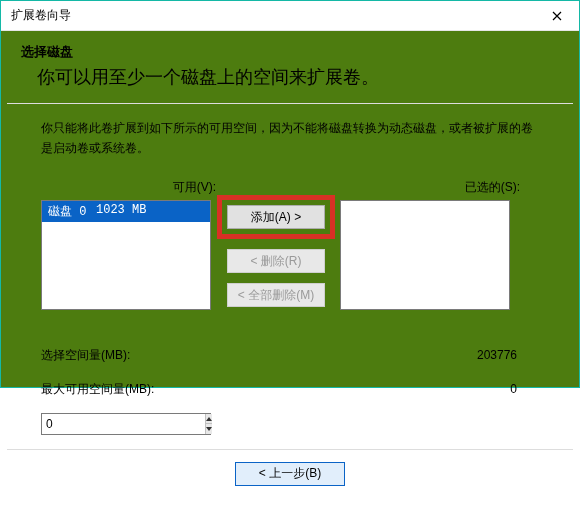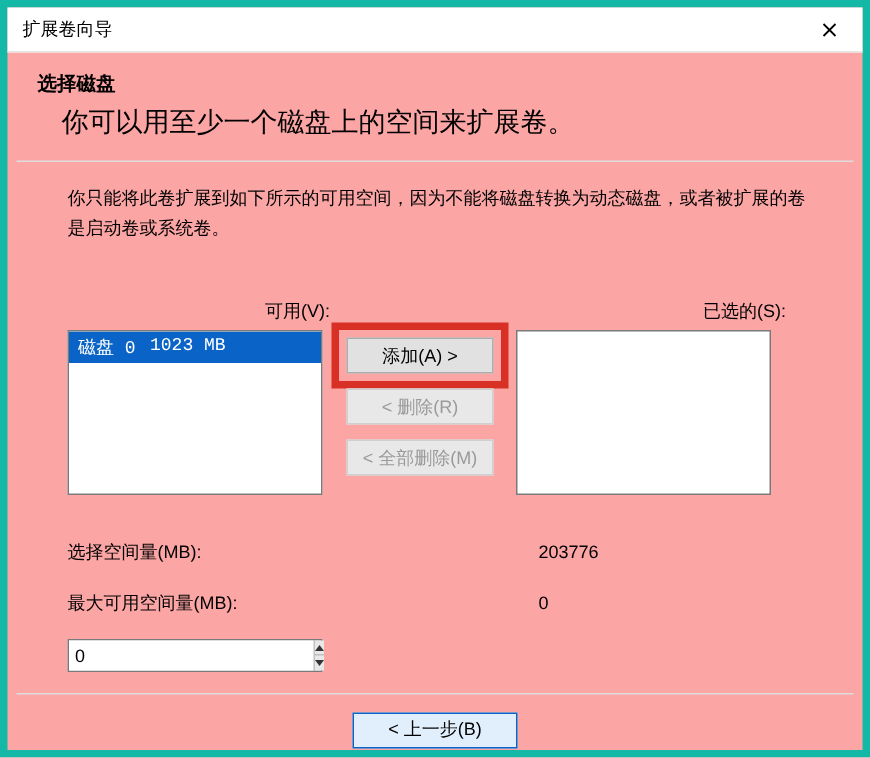--- a/index.html
+++ b/index.html
@@ -6,64 +6,64 @@
   body {
     margin: 0;
     font-family: "Microsoft YaHei", "SimSun", Arial, sans-serif;
     font-size: 12px;
     background: #fff;
     color: #000;
     width: 580px;
     height: 505px;
     overflow: hidden;
   }
-  .window { width: 580px; height: 505px; background: #fca5a5; border: 5px solid #14b8a6; position: relative; }
+  .window { width: 580px; height: 388px; background: #4d7c0f; border: 1px solid #14b8a6; position: relative; }
   .titlebar {
     height: 30px; display: flex; align-items: center; justify-content: space-between;
     padding: 0 0 0 10px; border-bottom: 1px solid #e5e5e5; background: #fff;
   }
   .titlebar .title { font-size: 12px; }
   .closebtn { width: 44px; height: 30px; display: flex; align-items: center; justify-content: center; cursor: default; }
   .closebtn svg { width: 10px; height: 10px; }
   .header { padding: 12px 20px 4px 20px; }
   .header .h1 { font-weight: bold; font-size: 13px; margin-bottom: 4px; }
   .header .h2 { font-size: 18px; margin-left: 16px; }
   .sep { border-top: 1px solid #ddd; margin: 10px 6px 0 6px; }
   .body { padding: 14px 36px 0 40px; }
-  .desc { font-size: 12px; line-height: 1.7; margin-bottom: 36px; }
+  .desc { font-size: 12px; line-height: 1.7; margin-bottom: 20px; }
   .columns { display: flex; align-items: flex-start; }
   .col-left { width: 175px; }
   .col-mid { width: 120px; display: flex; flex-direction: column; align-items: center; padding-top: 16px; }
   .col-right { width: 180px; margin-left: 4px; }
   .label { font-size: 12px; margin-bottom: 4px; text-align: right; }
   .listbox {
     width: 170px; height: 110px; border: 1px solid #7a7a7a; background: #fff; overflow: hidden;
   }
   .listbox .item {
     display: flex; padding: 2px 6px; font-size: 12px; white-space: pre;
   }
   .listitem-sel { background: #0a63c6; color: #fff; font-family: Liberation Mono, monospace; }
   .listitem-sel .diskname { display:inline-block; width:48px; }
   .mid-btn-wrap { margin-bottom: 10px; }
   .mid-btn {
     width: 98px; height: 24px; background: #e1e1e1; border: 1px solid #adadad;
     font-size: 12px; text-align: center; line-height: 22px; cursor: default;
   }
   .mid-btn.disabled { color: #9a9a9a; background: #e8e8e8; border-color: #cfcfcf; }
   .highlight-box {
-    padding: 5px; border: 5px solid #d93025; display: inline-block; 
+    padding: 5px; border: 5px solid #d93025; display: inline-block; margin-bottom: 10px;
   }
   .fields { margin-top: 28px; }
   .field-row { display: flex; align-items: center; margin-bottom: 12px; }
   .field-label { width: 310px; font-size: 12px; }
   .field-val {
     width: 170px; height: 22px; border: 1px solid #7a7a7a; padding: 1px 4px; font-size: 12px;
     line-height: 18px; background: #fff;
   }
-  .field-val.ro { border: none; background: transparent; }
+  .field-val.ro { border: none; background: transparent; text-align: right; }
   .spinner {
     width: 170px; height: 22px; border: 1px solid #7a7a7a; display: flex; background:#fff;
   }
   .spinner input {
     flex: 1; border: none; outline: none; font-size: 12px; padding: 0 4px; background:#fff;
   }
   .spinner .arrows {
     width: 16px; display: flex; flex-direction: column; border-left: 1px solid #c0c0c0;
   }
   .spinner .arrow {

